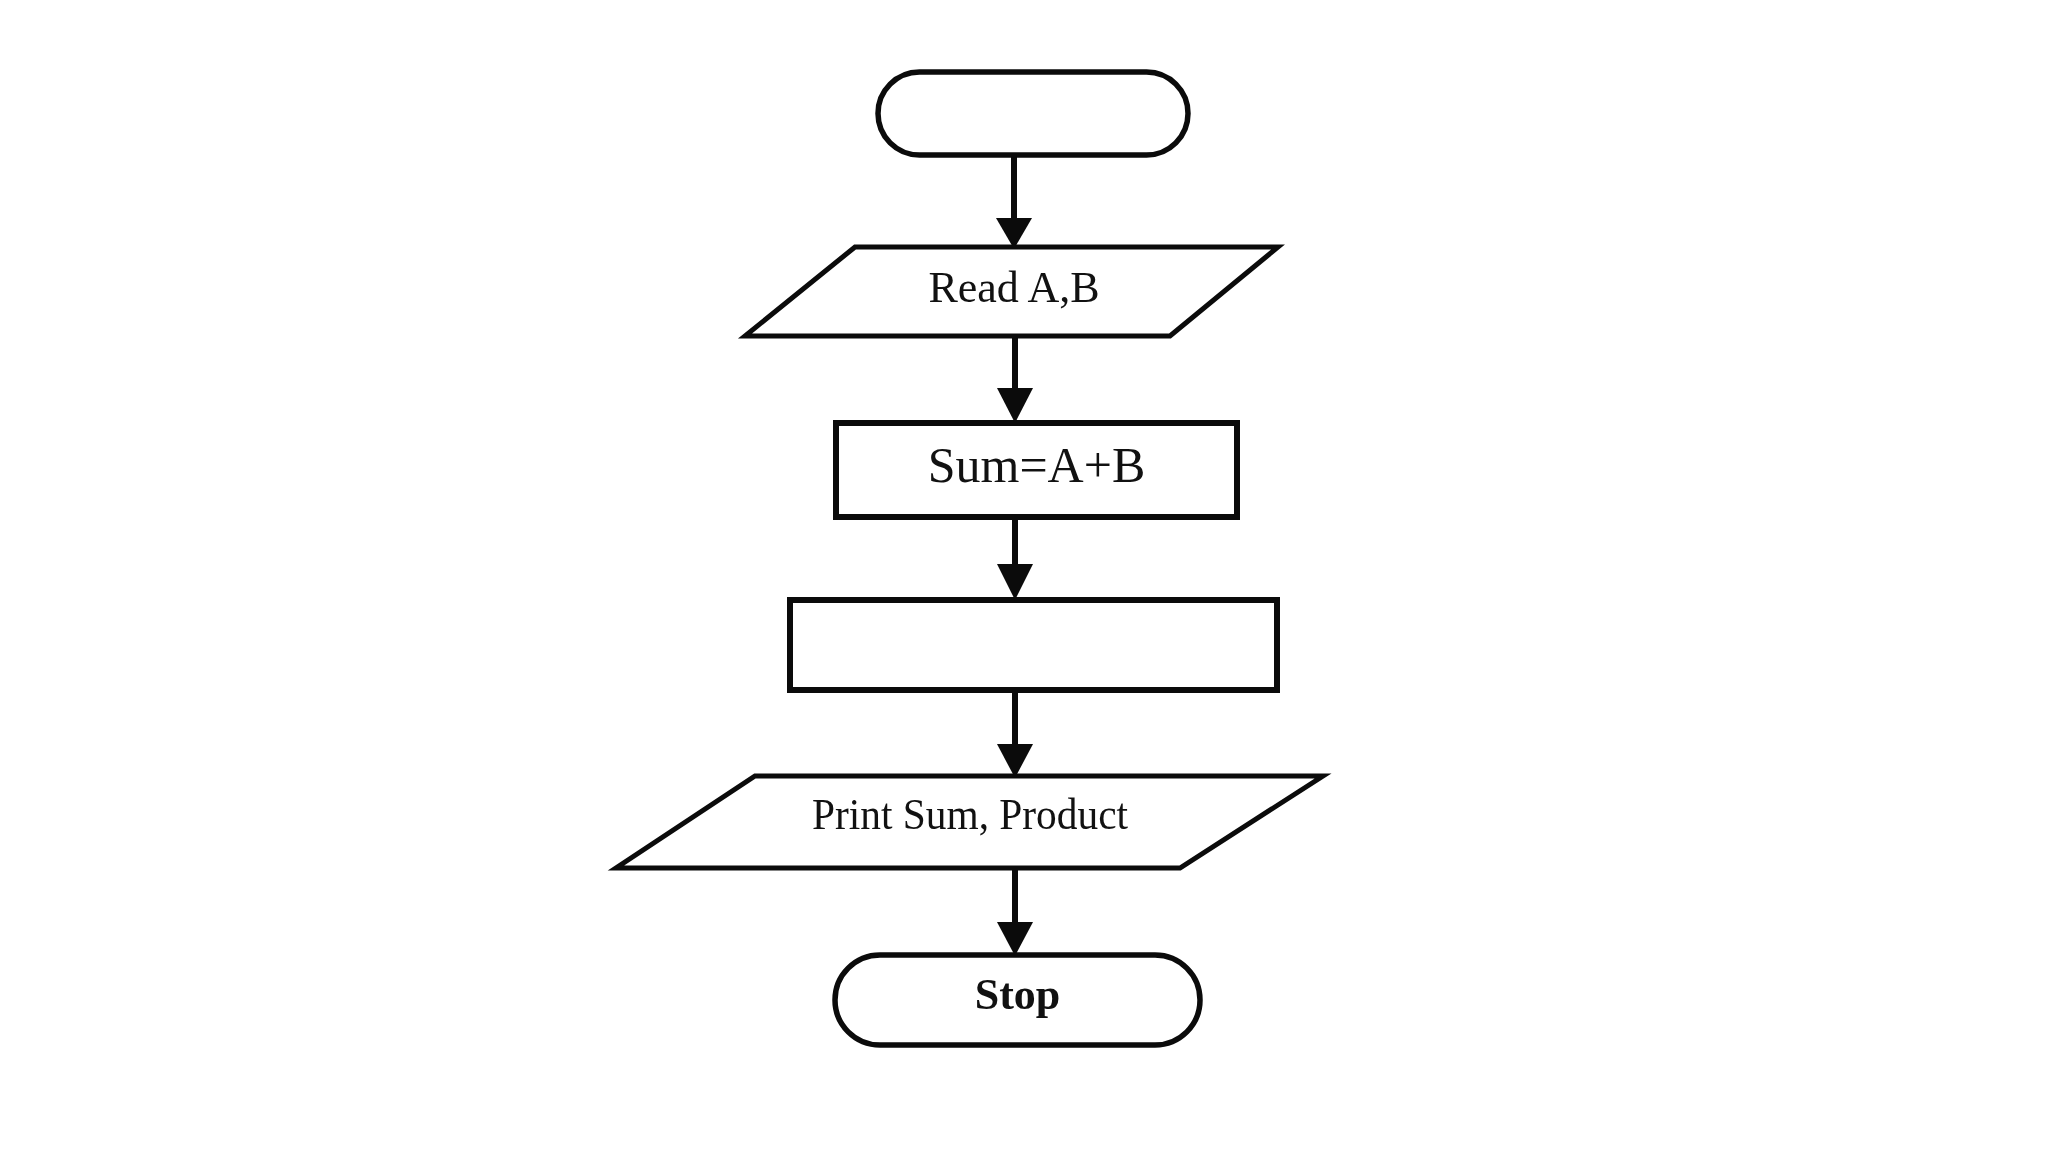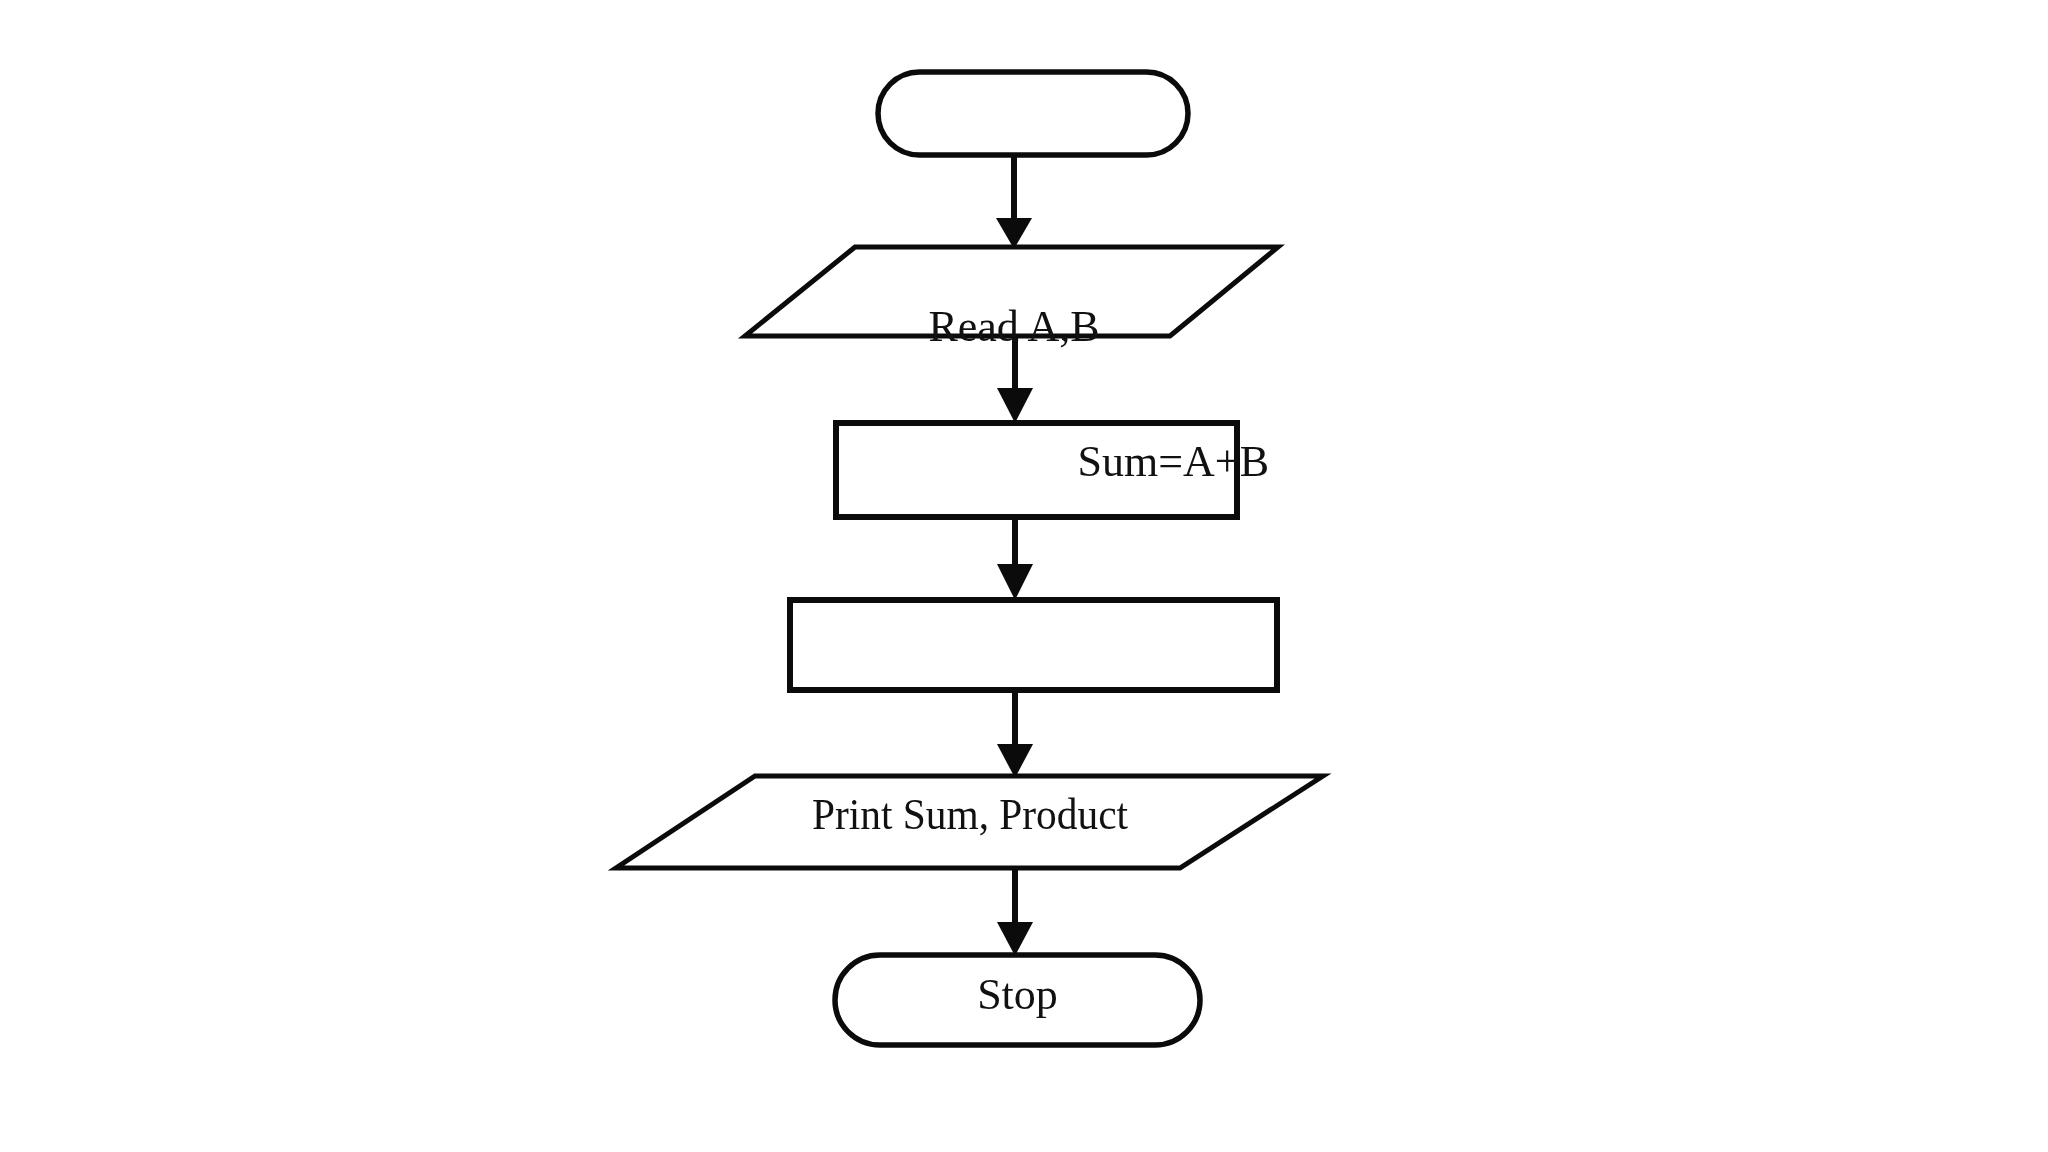--- a/index.html
+++ b/index.html
@@ -67,48 +67,47 @@
     left: 878px;
     top: 90px;
     width: 310px;
     font-size: 44px;
   }
   .lbl-read {
     left: 800px;
     top: 266px;
     width: 428px;
     font-size: 44px;
-    margin-top: 39px;
   }
   .lbl-sum {
-    left: 868px;
+    left: 836px;
     top: 440px;
     width: 401px;
-    font-size: 44px;
-    text-align: right;
+    font-size: 50px;
   }
   .lbl-product {
     left: 790px;
     top: 618px;
     width: 487px;
     font-size: 44px;
   }
   .lbl-print {
     left: 686px;
     top: 793px;
     width: 568px;
     font-size: 44px;
     transform: scaleX(0.94);
     transform-origin: center;
   }
   .lbl-stop {
     left: 835px;
     top: 973px;
     width: 365px;
     font-size: 44px;
+    font-weight: bold;
   }
 </style>
 </head>
 <body>
 
 <div id="canvas">
 
   <svg id="flow-svg" viewBox="0 0 2048 1152">
 
     <g>

